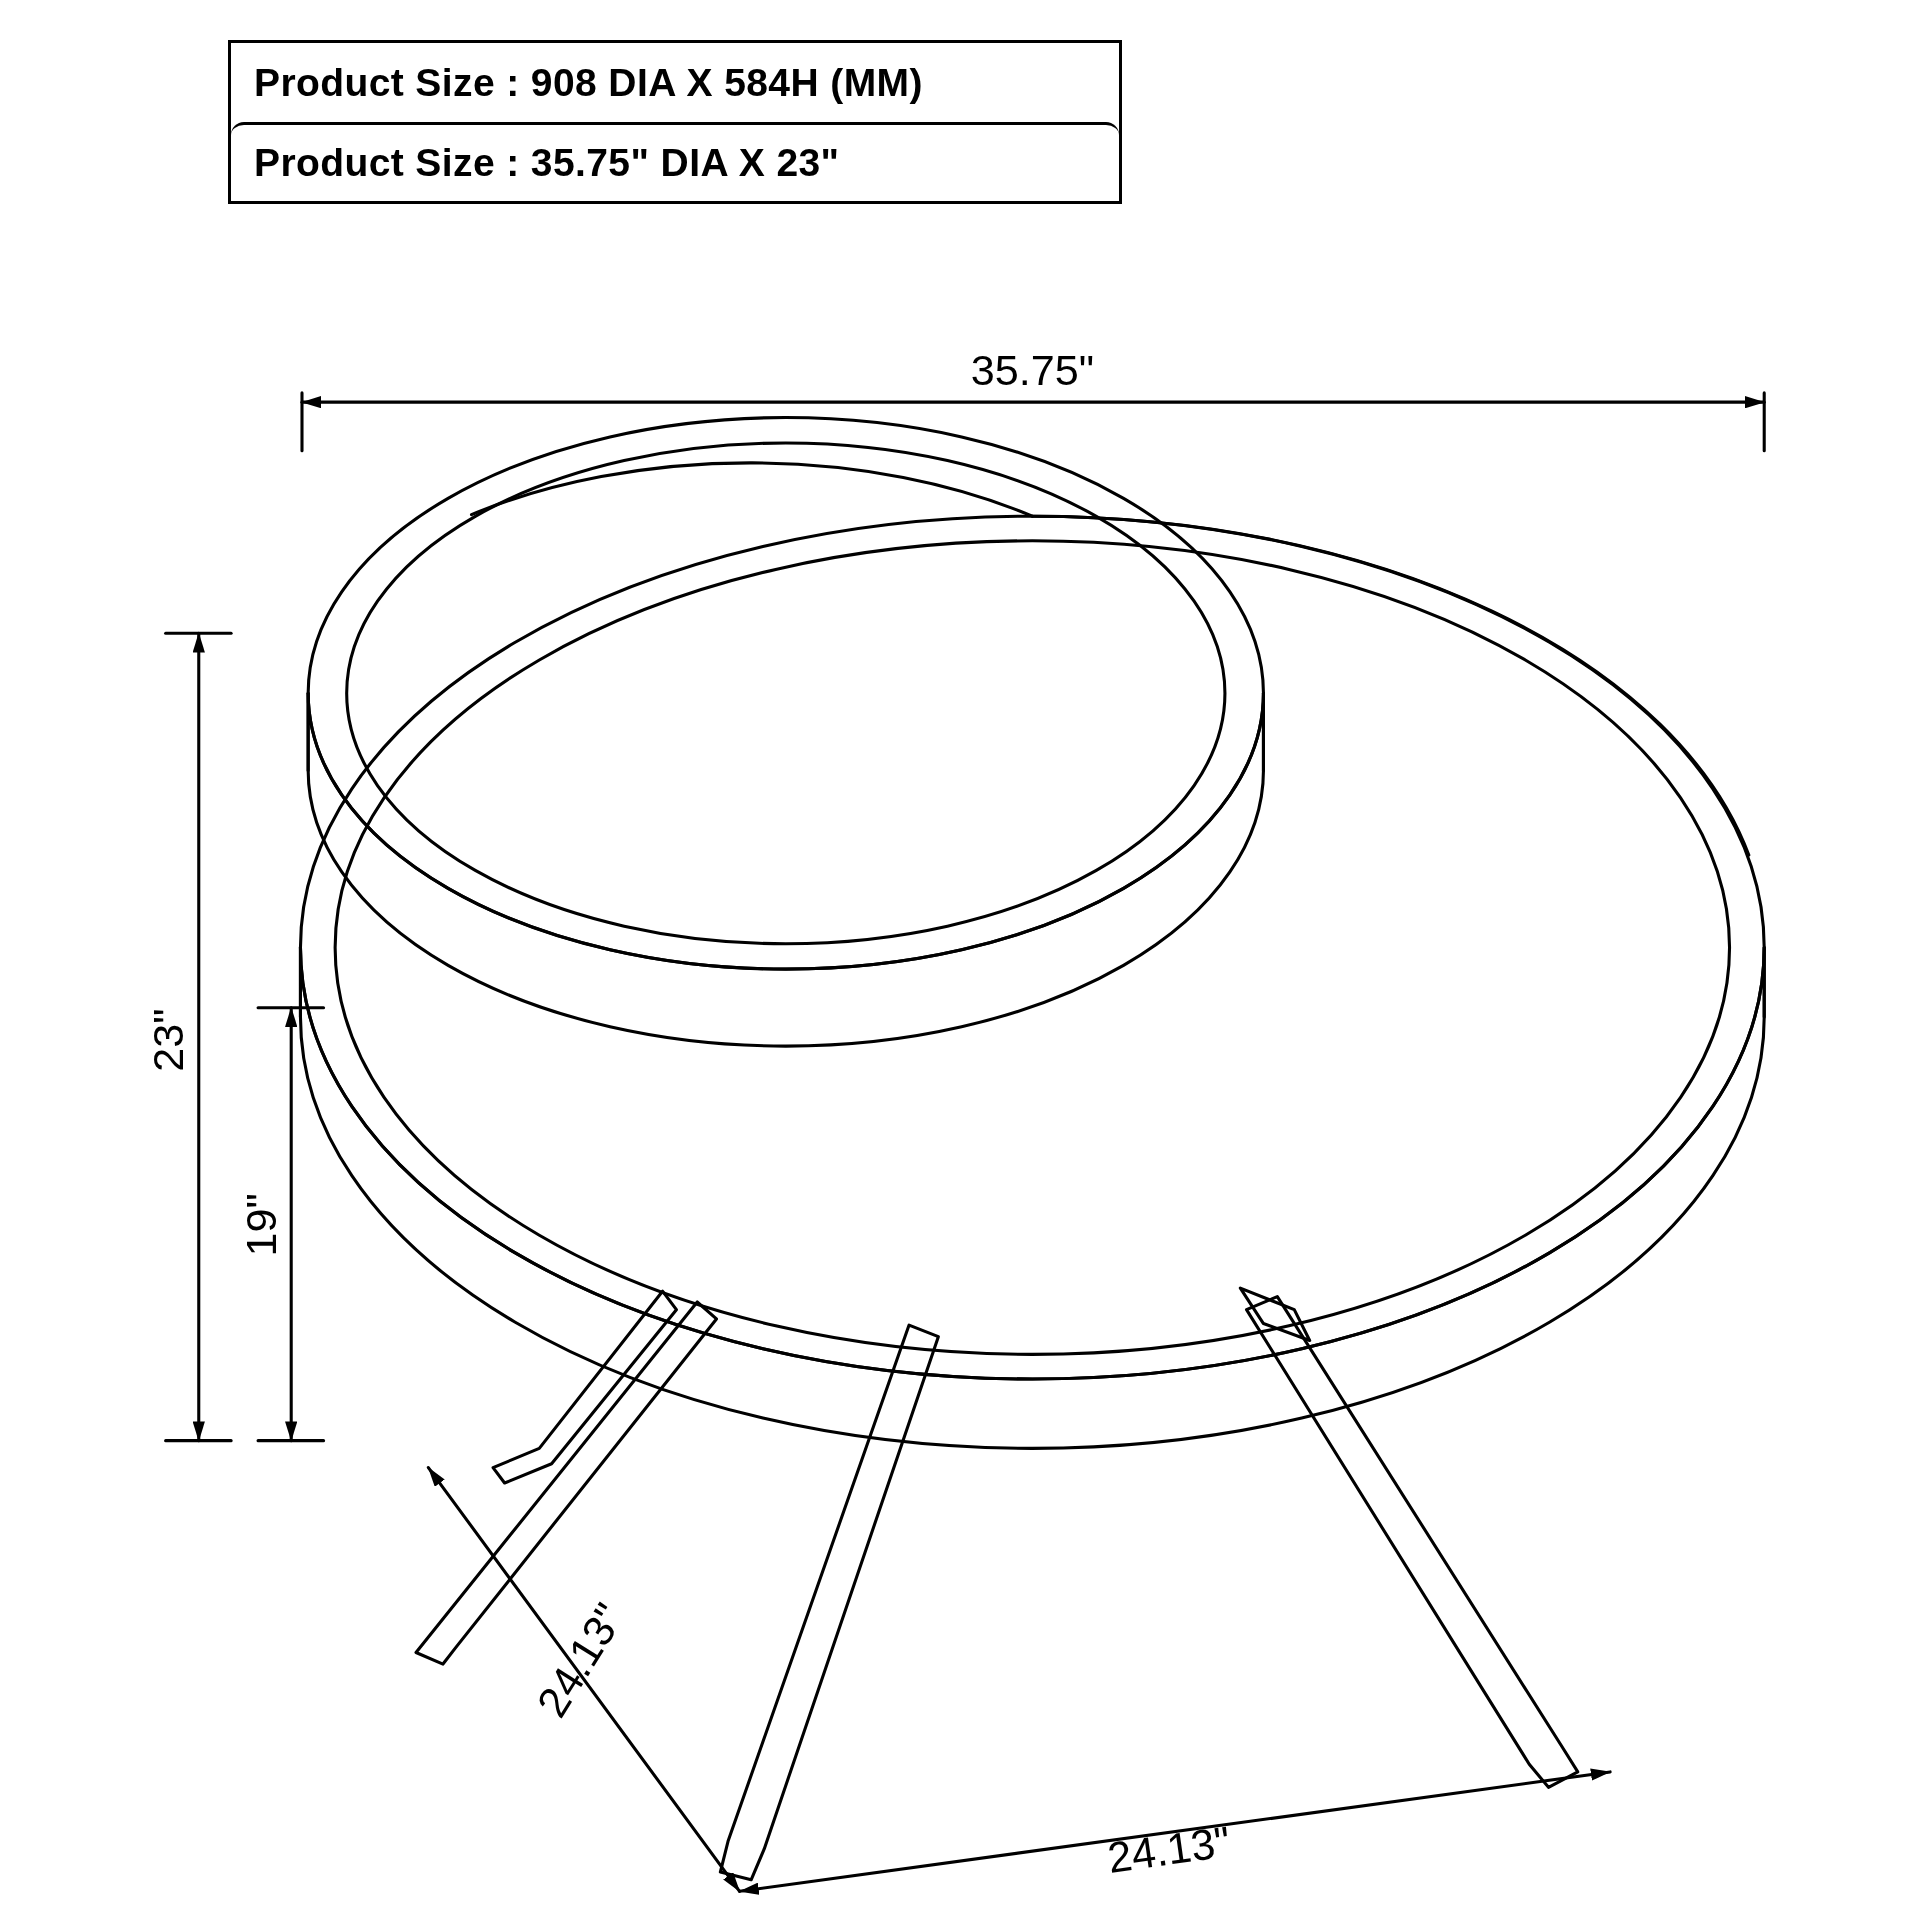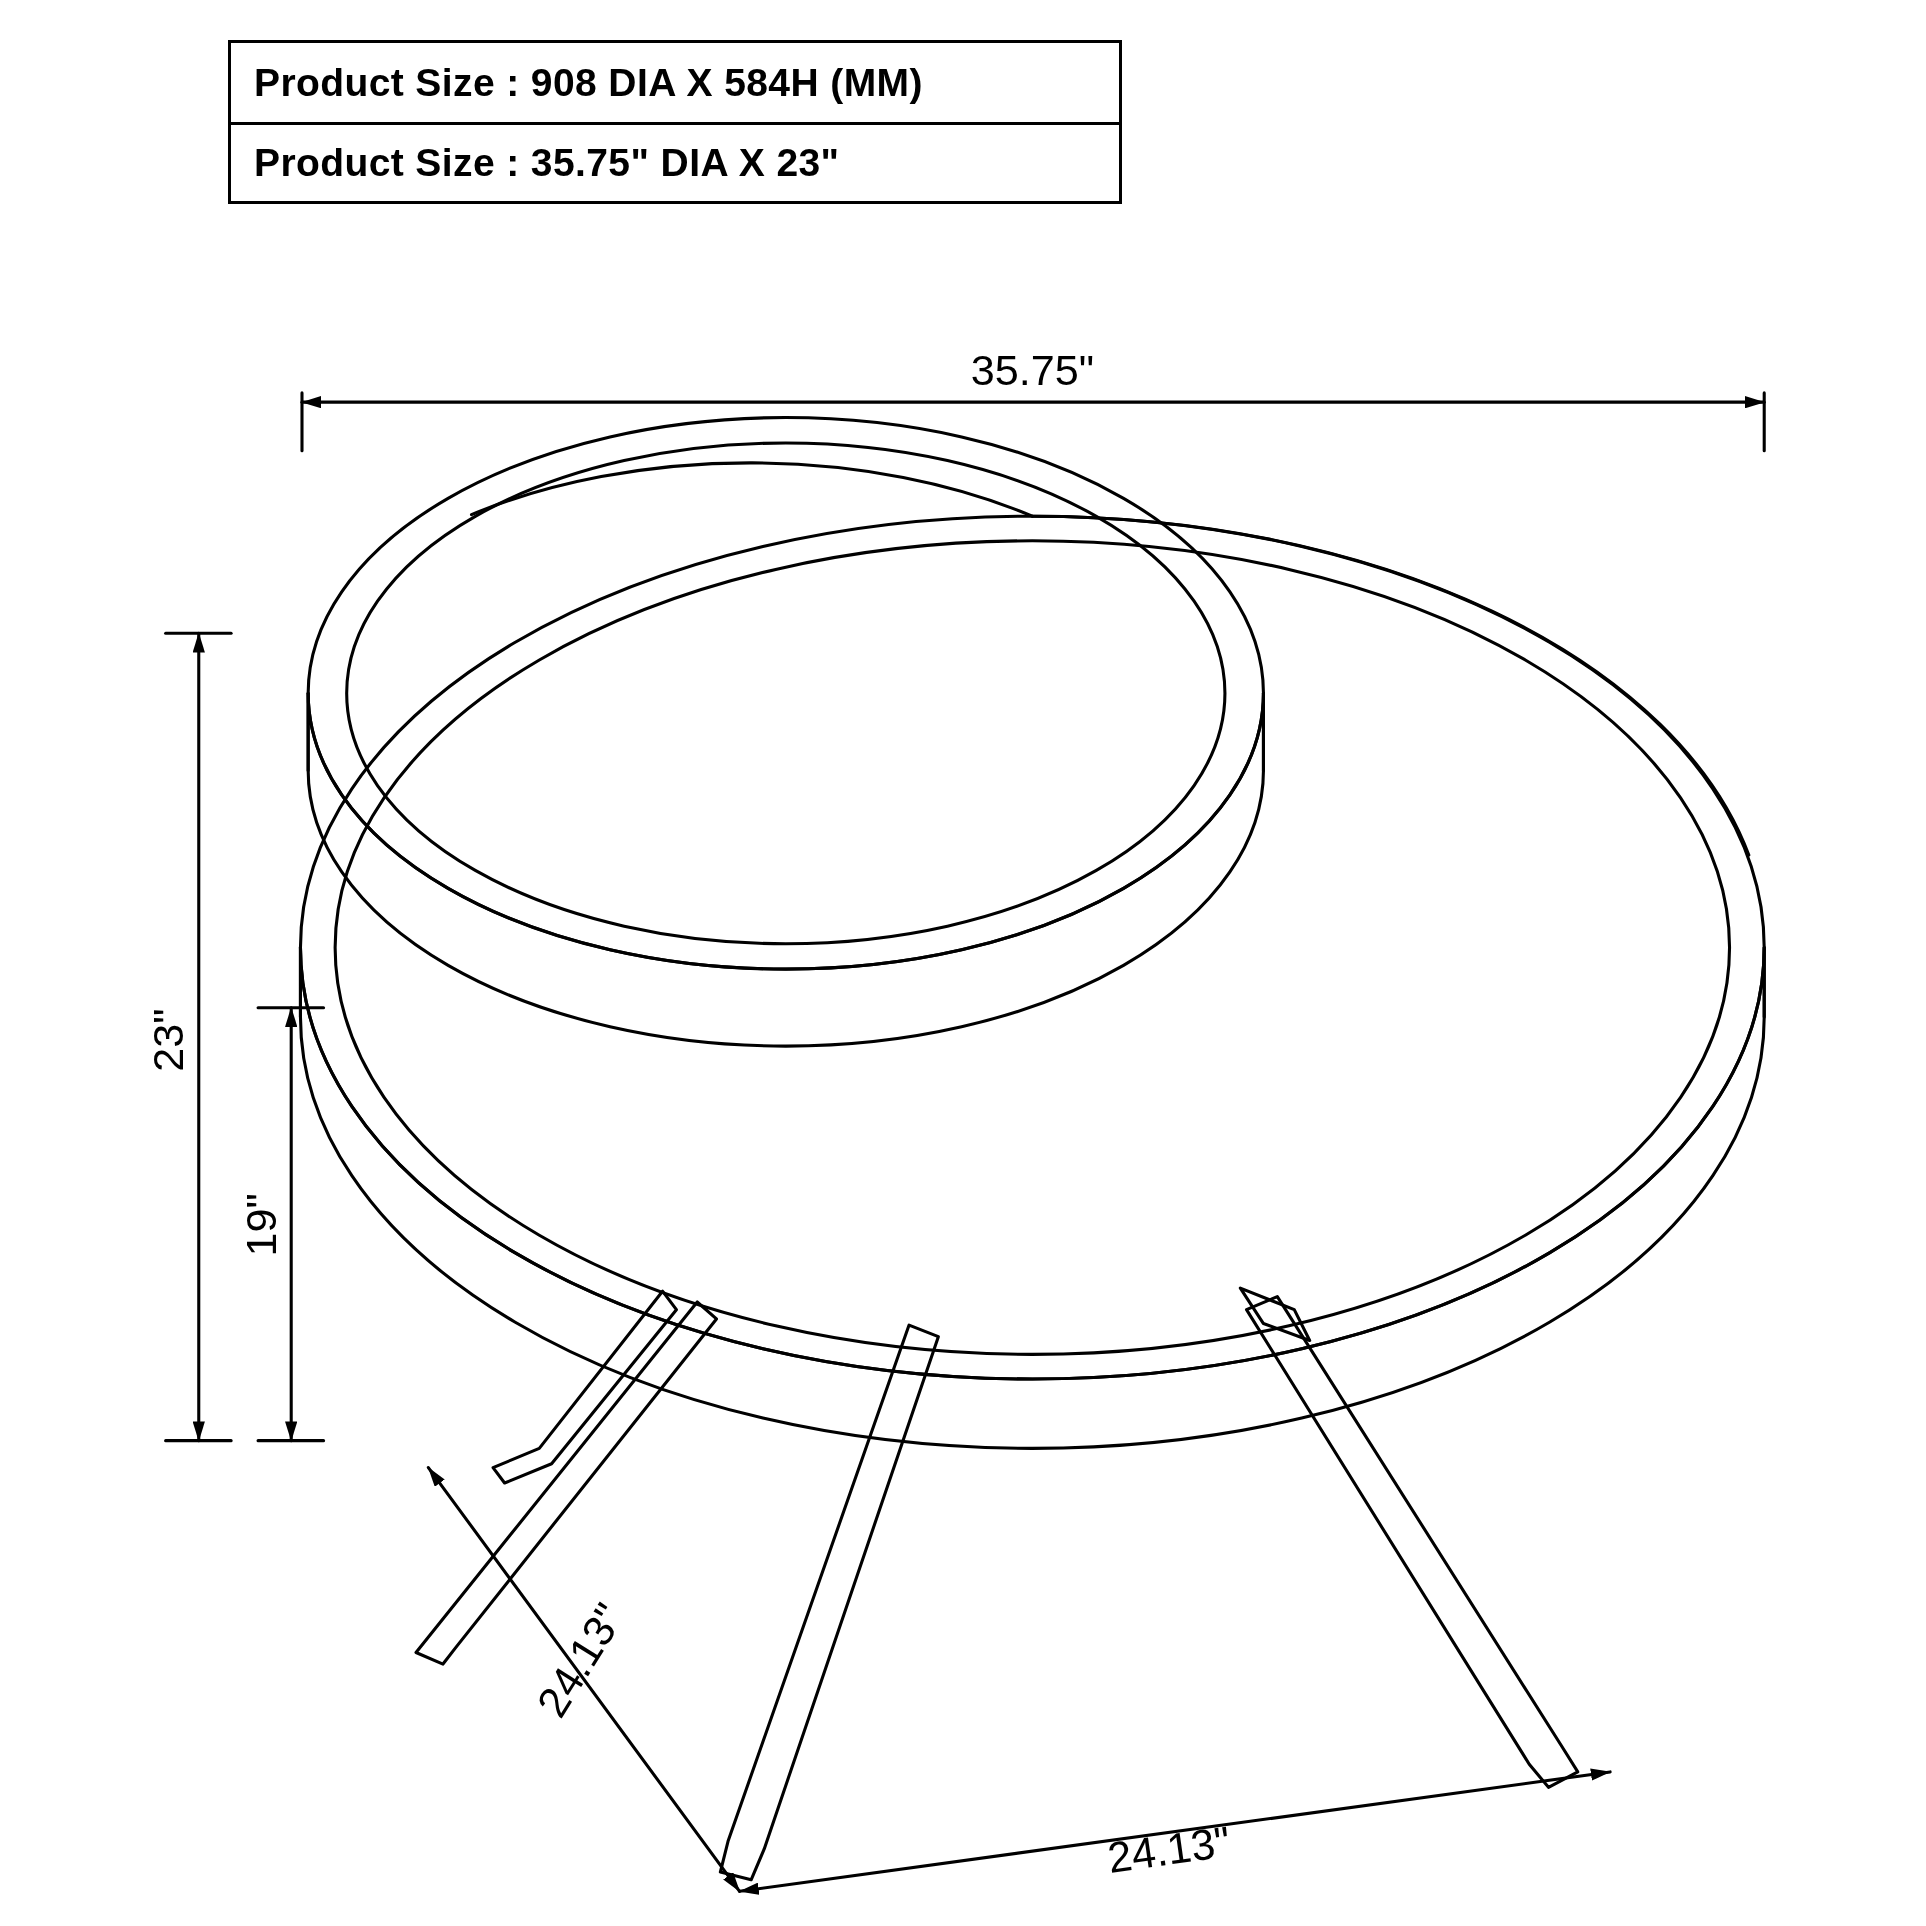--- a/index.html
+++ b/index.html
@@ -34,20 +34,21 @@
     border: 3.9px solid #000;
     box-sizing: border-box;
     background: #fff;
   }
   .spec-row {
     height: 79px;
     display: flex;
     align-items: center;
     box-sizing: border-box;
     padding-left: 23px;
+    border-radius: 13px;
   }
   .spec-row + .spec-row {
     border-top: 3.9px solid #000;
   }
   .spec-row span {
     font-size: 39px;
     font-weight: bold;
     letter-spacing: 0.4px;
     white-space: nowrap;
   }

